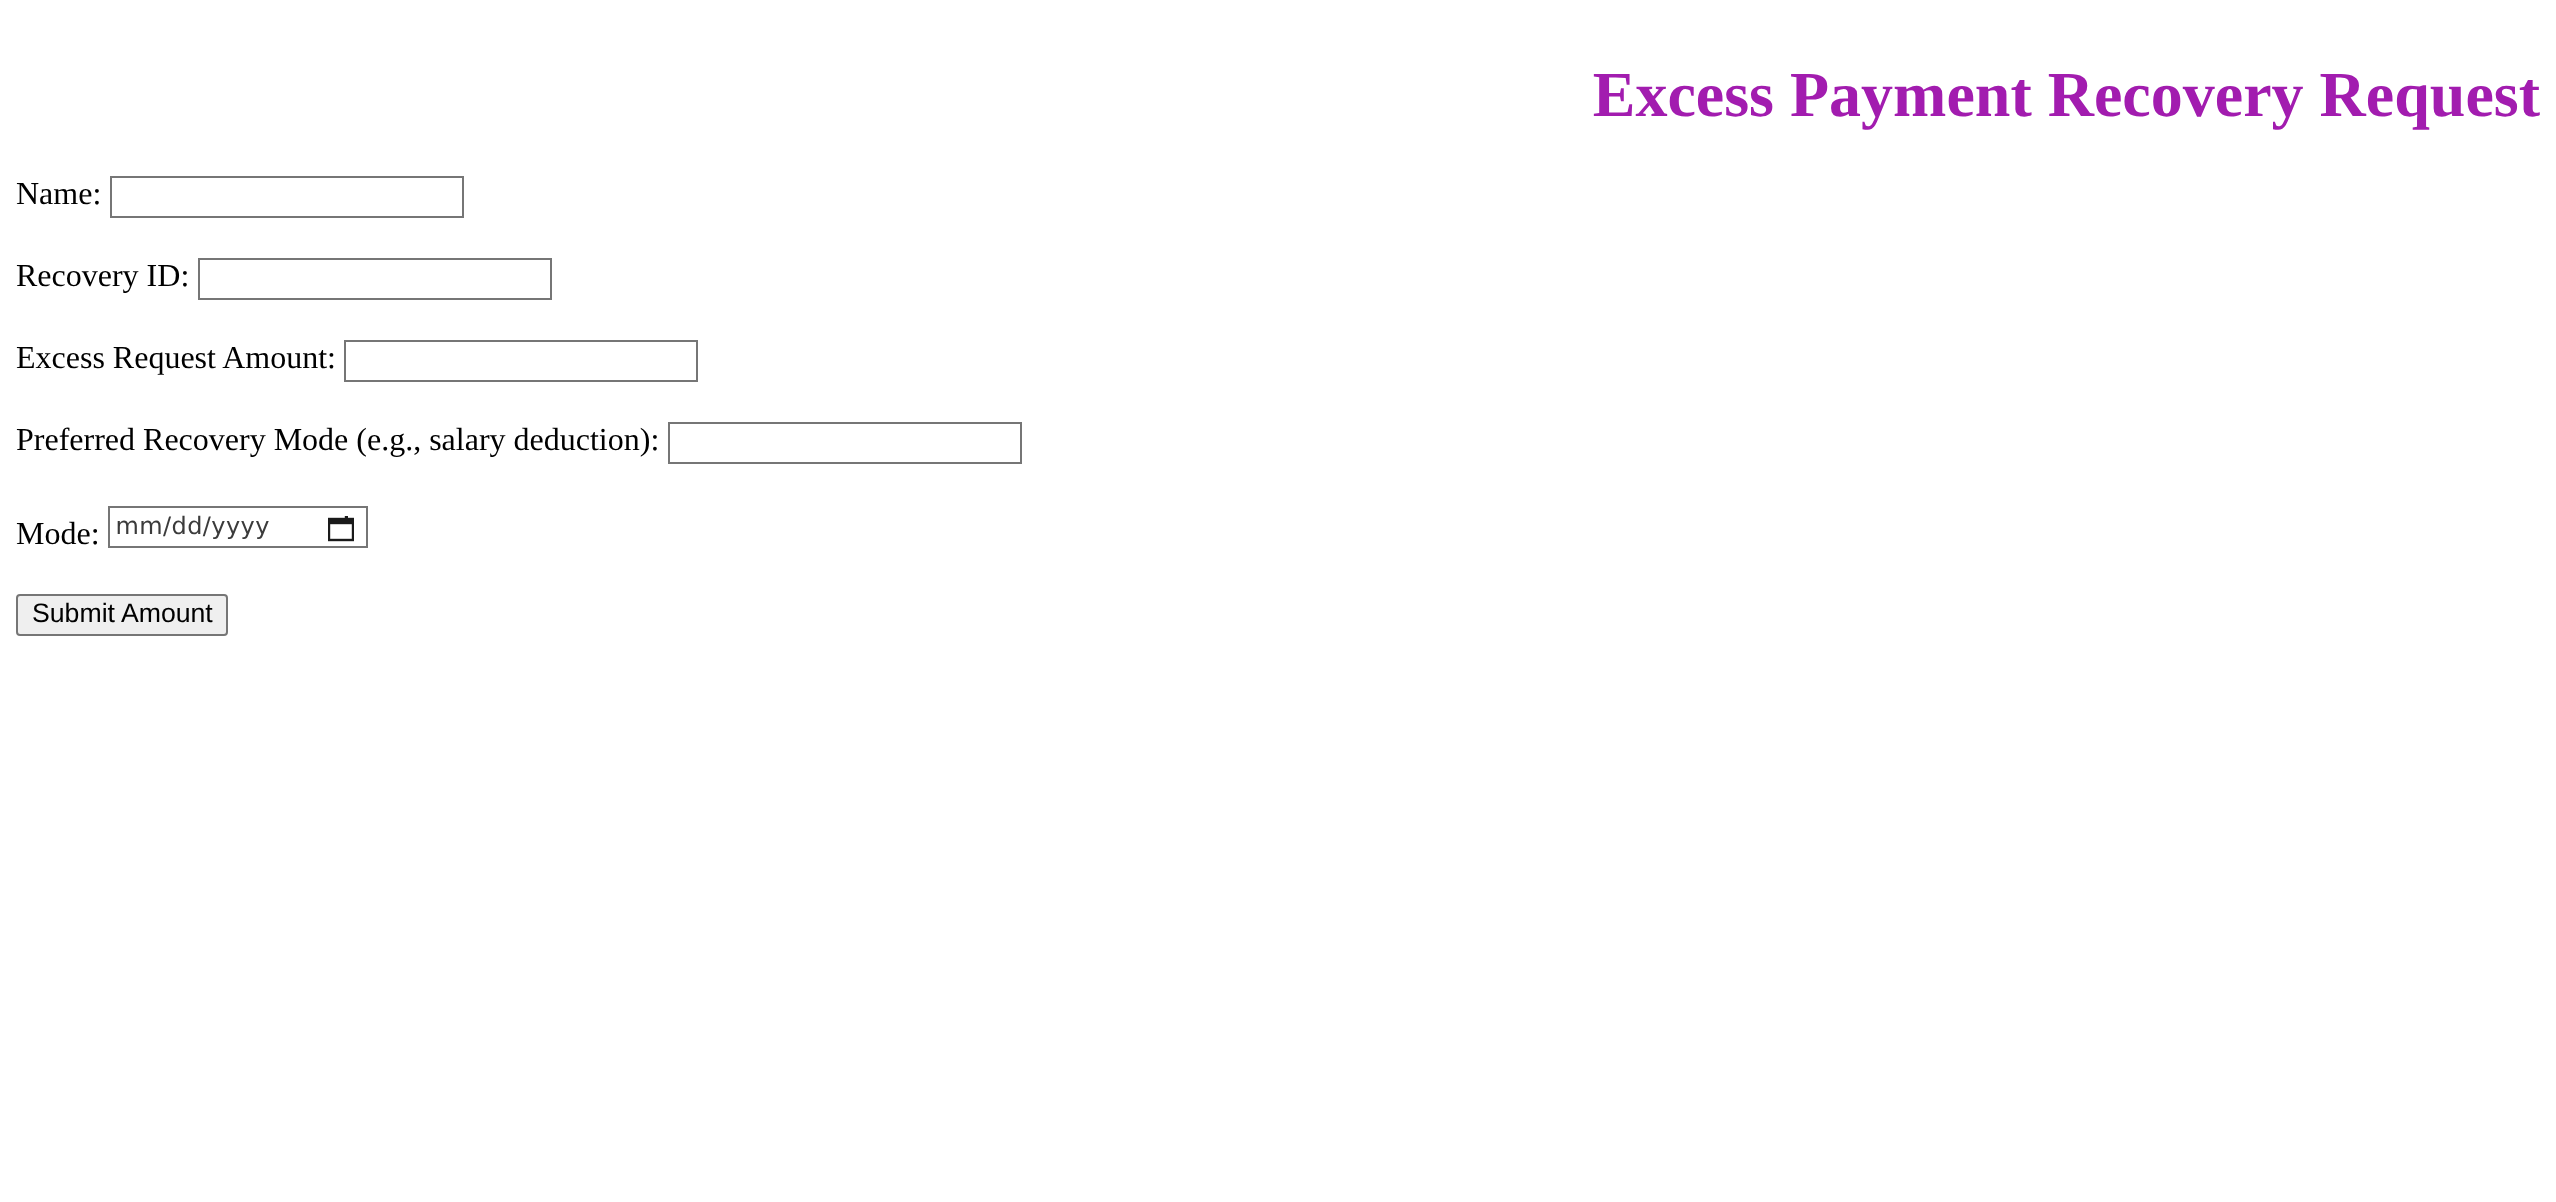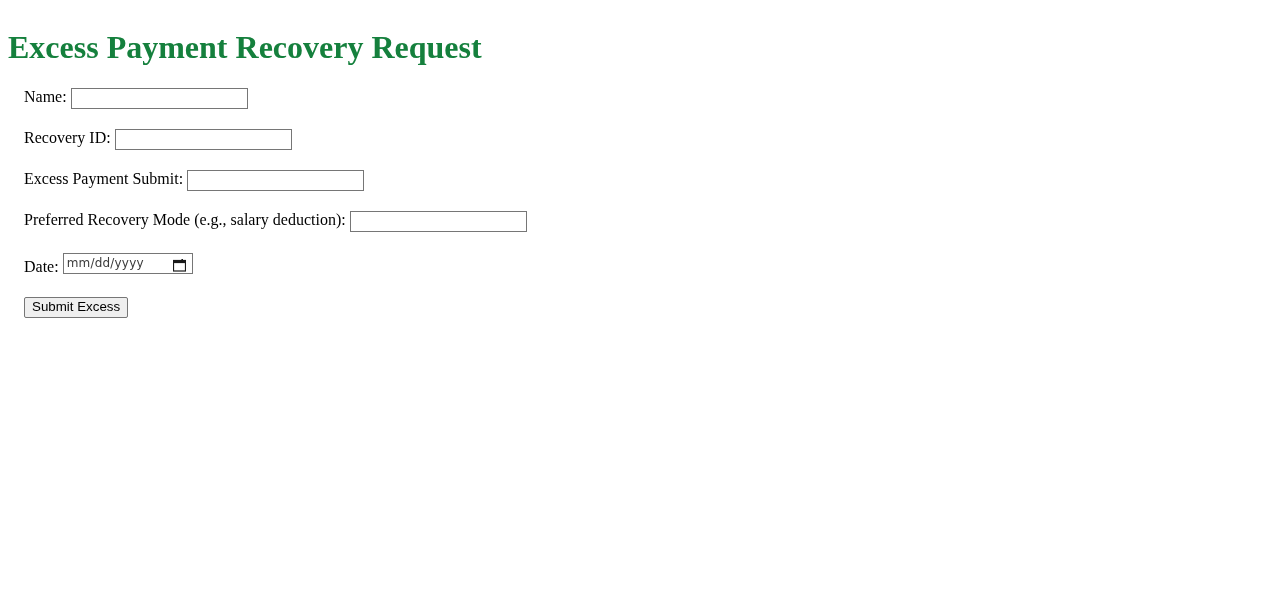--- a/index.html
+++ b/index.html
@@ -20,31 +20,32 @@
     padding: 8px;
     box-sizing: border-box;
   }
   h1.page-title {
     font-family: "Liberation Serif", "DejaVu Serif", serif;
     font-size: 32px;
     font-weight: bold;
     margin: 21px 0 21px 0;
     padding: 0;
     line-height: 1.15;
-    color: #15803d;
+    color: #a21caf;
+    text-align: right;
   }
   form.request-form {
     margin: 0;
     padding: 0;
   }
   .field-row {
     font-family: "Liberation Serif", "DejaVu Serif", serif;
     font-size: 16px;
     line-height: 19px;
-    margin: 0 0 20px 16px;
+    margin: 0 0 20px 0;
     white-space: nowrap;
   }
   .field-row.block-label {
     white-space: normal;
   }
   .field-label {
     font-family: "Liberation Serif", "DejaVu Serif", serif;
     font-size: 16px;
     color: #000000;
   }
@@ -138,42 +139,42 @@
       <input class="text-input" type="text" placeholder="" style="">
     </div>
 
     <div class="field-row">
       <span class="field-label">Recovery ID:</span>
       <input class="text-input" type="text" placeholder="" style="">
     </div>
 
 
     <div class="field-row">
-      <span class="field-label">Excess Payment Submit:</span>
+      <span class="field-label">Excess Request Amount:</span>
       <input class="text-input" type="text" placeholder="" style="">
     </div>
 
 
     <div class="field-row">
       <span class="field-label">Preferred Recovery Mode (e.g., salary deduction):</span>
       <input class="text-input" type="text" placeholder="" style="">
     </div>
 
     <div class="field-row">
-      <span class="field-label">Date:</span>
+      <span class="field-label">Mode:</span>
       <span class="date-wrap">
         <span class="date-text">mm/dd/yyyy</span>
         <span class="calendar-icon">
           <svg width="13" height="13" viewBox="0 0 13 13" xmlns="http://www.w3.org/2000/svg">
             <rect x="0.5" y="1.5" width="12" height="10.5" fill="none" stroke="#1a1a1a" stroke-width="1.2"></rect>
             <rect x="0.5" y="1.5" width="12" height="2.6" fill="#1a1a1a"></rect>
             <rect x="8.4" y="0" width="1.6" height="2.2" fill="#1a1a1a"></rect>
           </svg>
         </span>
       </span>
     </div>
 
     <div class="field-row">
-      <button type="button" class="submit-button">Submit Excess</button>
+      <button type="button" class="submit-button">Submit Amount</button>
     </div>
 
   </form>
 </div>
 
 </body></html>

